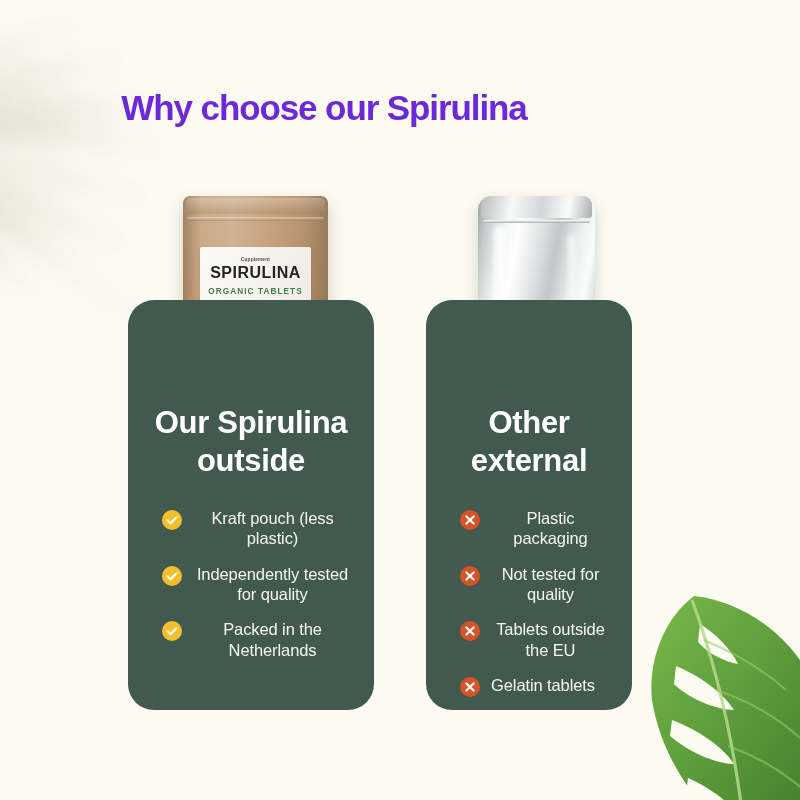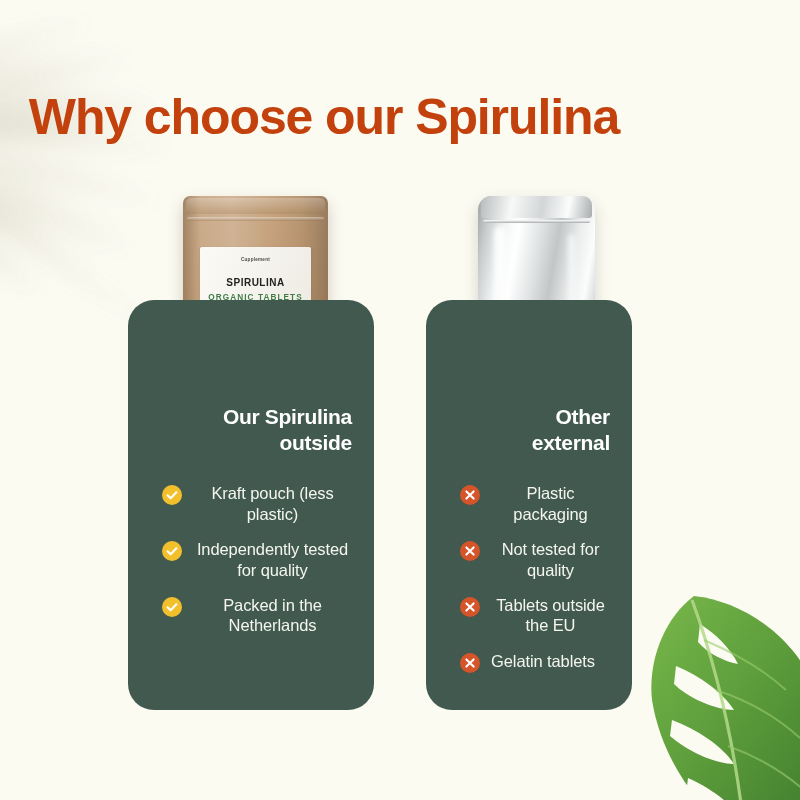--- a/index.html
+++ b/index.html
@@ -44,24 +44,24 @@
         rgba(150,145,120,.26), rgba(150,145,120,.05) 85%, rgba(150,145,120,0));
     transform-origin:0 50%;
     filter:blur(9px);
   }
 
   
   .page-title {
     position:absolute;
     top:88px; left:0; width:648px;
     text-align:center;
-    font-size:50px;
+    font-size:35px;
     font-weight:bold;
     letter-spacing:-1.1px;
-    color:#c2410c;
+    color:#6d28d9;
     white-space:nowrap;
   }
 
   
   .monstera {
     position:absolute;
     right:-26px; bottom:-30px;
     width:250px; height:250px;
     pointer-events:none;
   }
@@ -103,22 +103,22 @@
     box-shadow:0 1px 3px rgba(70,50,30,.16);
     padding:7px 7px 6px;
     display:flex; flex-direction:column; align-items:center;
     overflow:hidden;
   }
   .kraft .brand {
     font-size:4.6px; font-weight:bold; letter-spacing:.25px;
     color:#4a4a44; margin-top:3px;
   }
   .kraft .pname {
-    font-size:10px; font-weight:bold; letter-spacing:.5px;
-    color:#23231f; margin-top:15px;
+    font-size:16px; font-weight:bold; letter-spacing:.5px;
+    color:#23231f; margin-top:2px;
   }
   .kraft .psub {
     font-size:8.2px; font-weight:bold; letter-spacing:1.1px;
     color:#3f7d46; margin-top:5px;
   }
   .kraft .bullets {
     margin-top:11px; width:100%; padding-left:10px;
     display:flex; flex-direction:column; gap:7px;
   }
   .kraft .bl { display:flex; align-items:center; gap:5px; }
@@ -195,23 +195,23 @@
     top:300px; height:410px;
     background:#41594E;
     border-radius:26px;
     padding:0 22px;
   }
   .card-left  { left:128px;  width:246px; }
   .card-right { left:426px;  width:206px; }
 
   .card-title {
     margin-top:104px;
-    text-align:right;
+    text-align:center;
     color:#FFFFFF;
-    font-size:21px;
+    font-size:31px;
     font-weight:bold;
     line-height:1.22;
     letter-spacing:-.3px;
   }
 
   .feature-list {
     margin-top:28px;
     display:flex; flex-direction:column; gap:15px;
     padding-left:12px;
     text-align:center;

